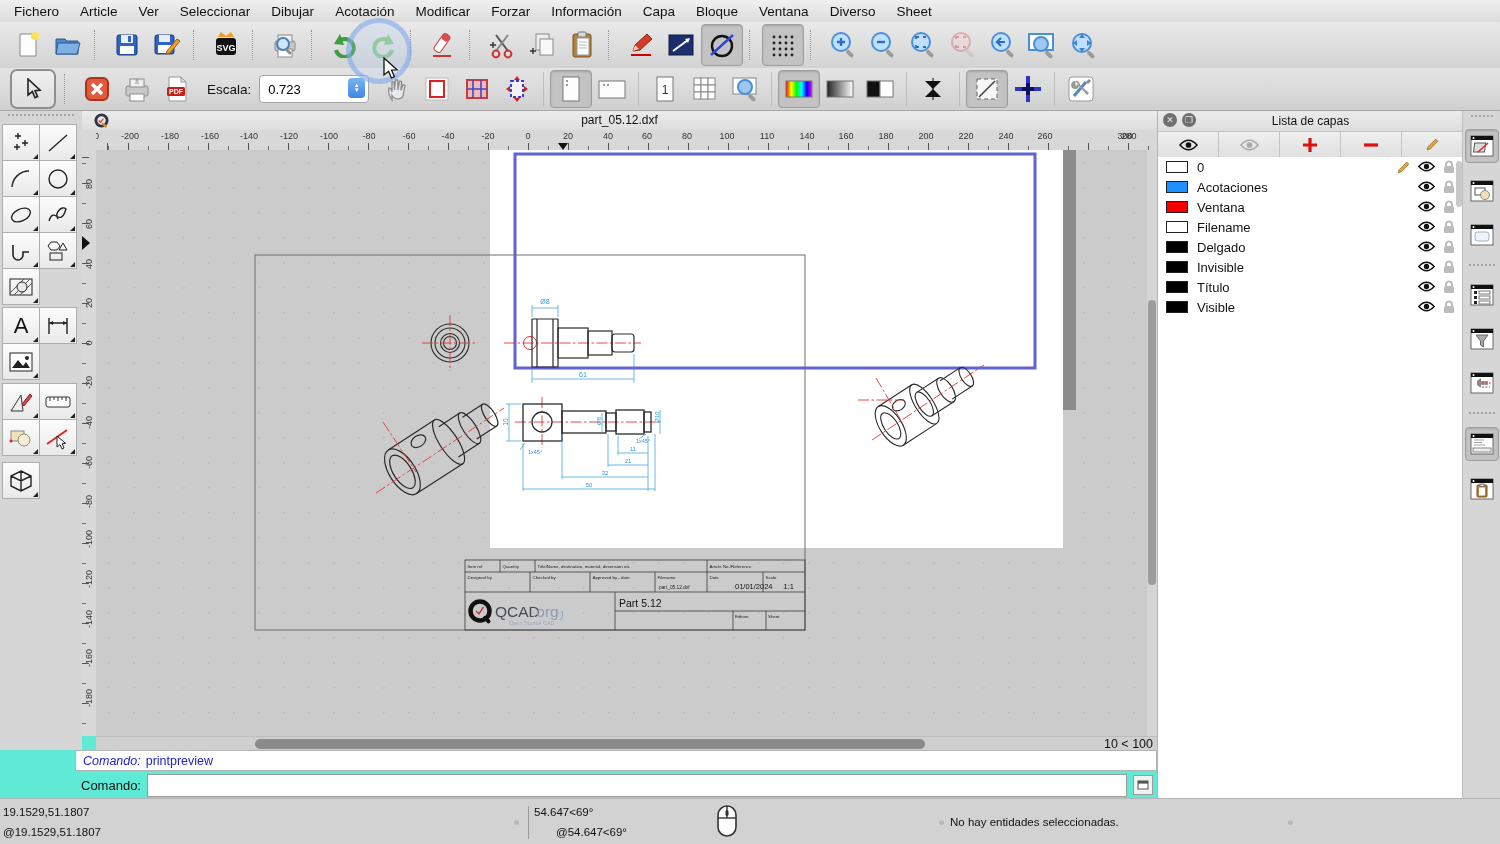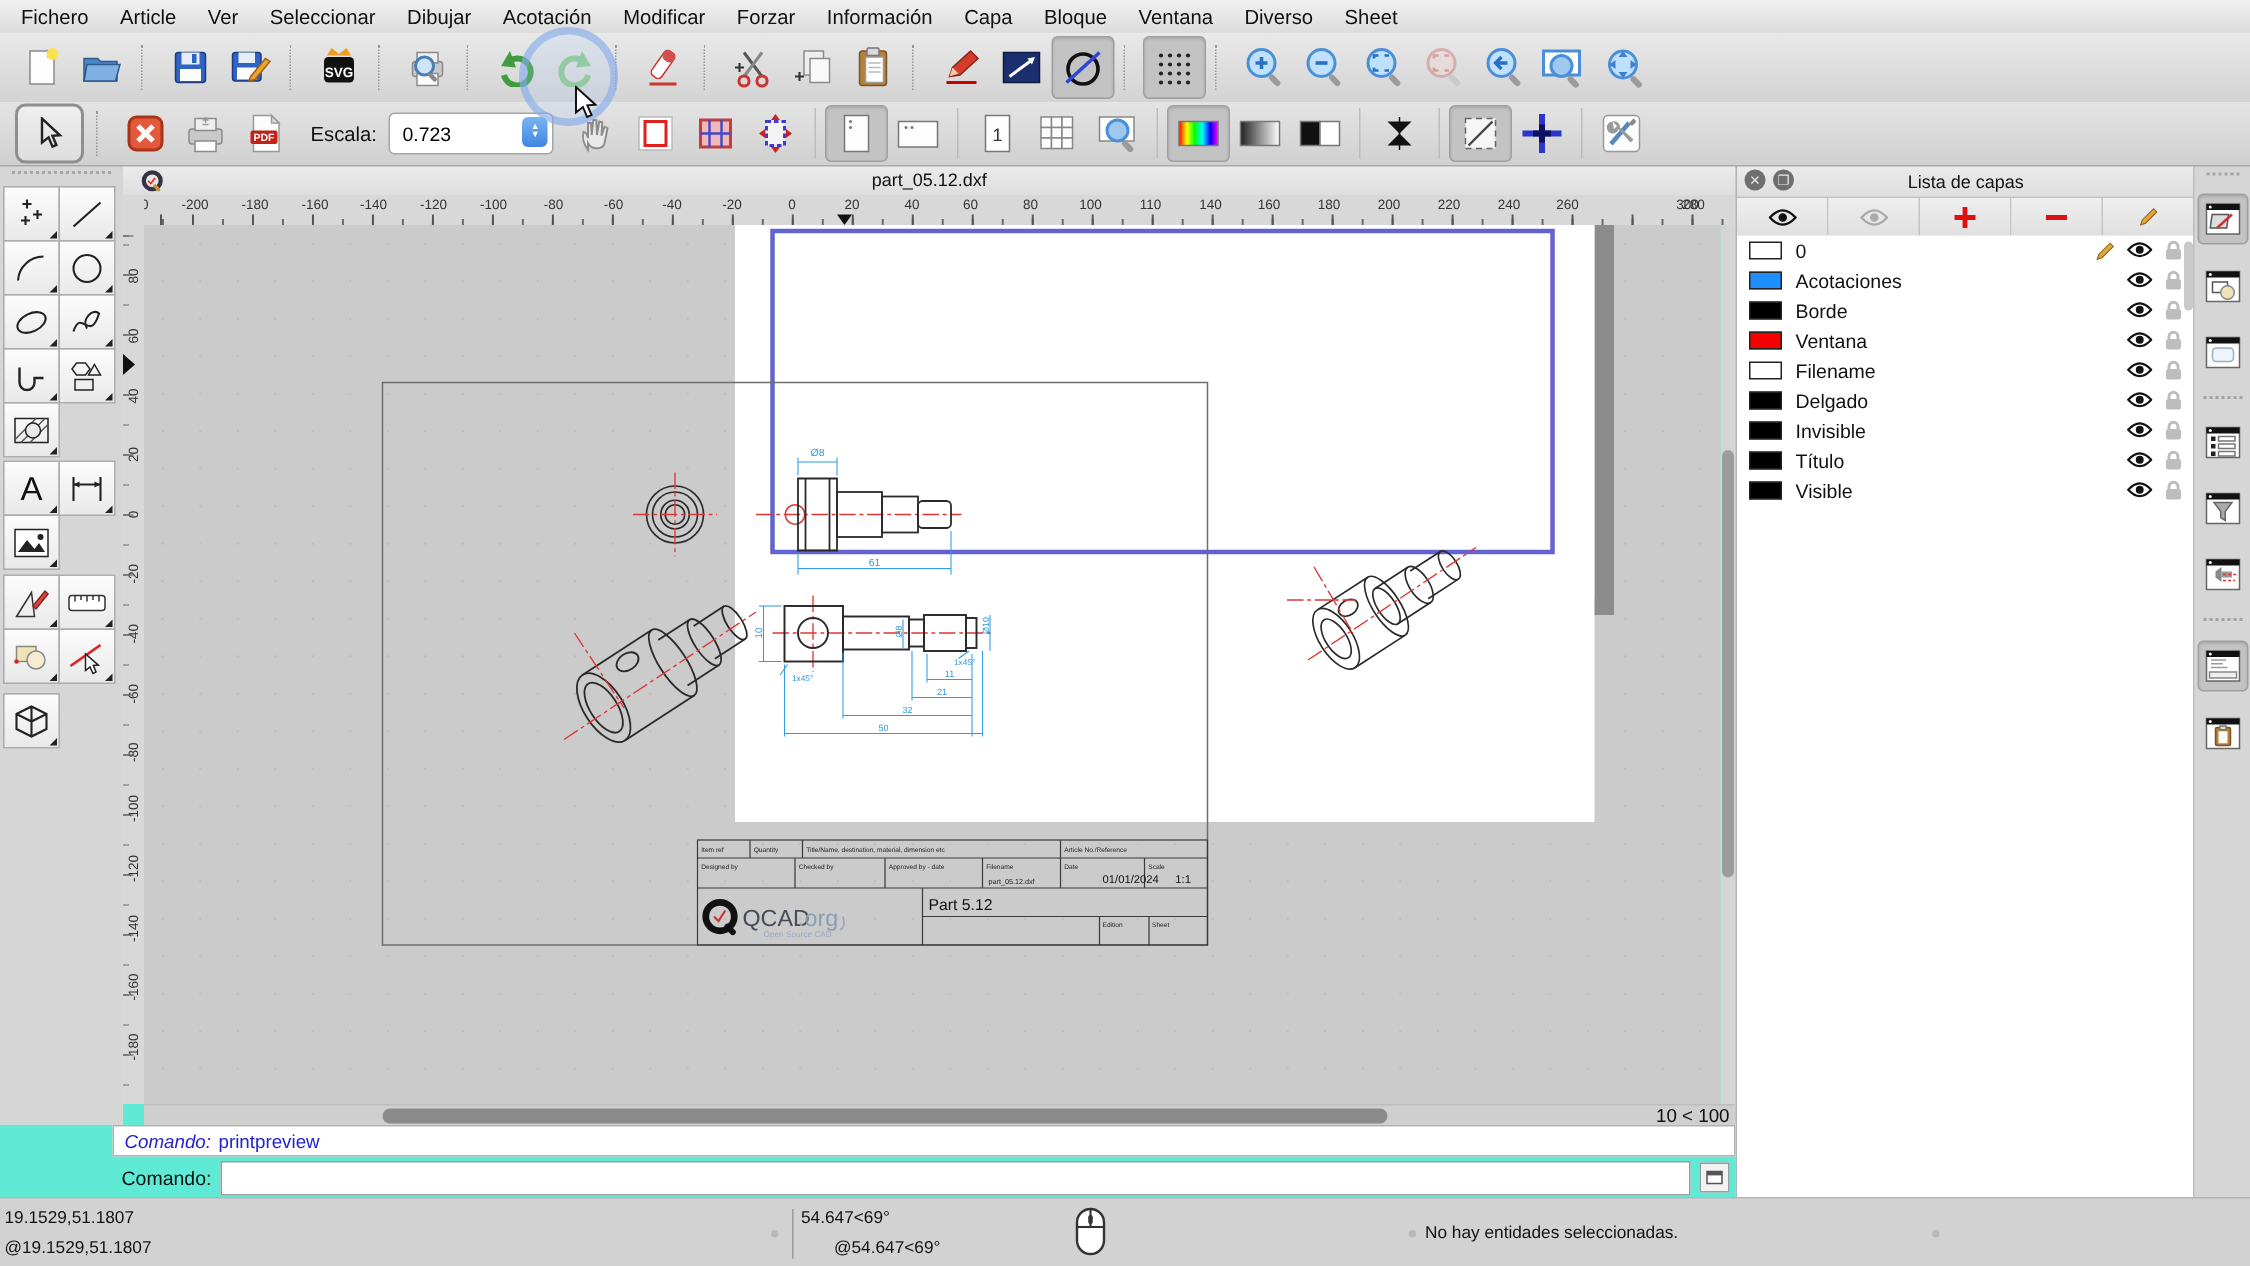--- a/index.html
+++ b/index.html
@@ -927,37 +927,20 @@
             </svg>
           </span>
           <span class="llock">
             <svg width="12" height="14" viewBox="0 0 12 14">
               <rect x="1" y="6" width="10" height="7" rx="1.5" fill="#bdbdbd"></rect>
               <path d="M3,6 V4.5 a3,3 0 0 1 6,0 V6" fill="none" stroke="#bdbdbd" stroke-width="2"></path>
             </svg>
           </span>
         </div>
 
-        <div class="lrow">
-          <span class="lswatch" style="background: rgb(0, 0, 0);"></span>
-          <span class="lname">Borde</span>
-
-          <span class="leye">
-            <svg width="17" height="11" viewBox="0 0 20 12">
-              <path d="M1,6 Q10,-4 19,6 Q10,16 1,6Z" fill="none" stroke="#111" stroke-width="1.7"></path>
-              <circle cx="10" cy="6" r="3.1" fill="#111"></circle>
-            </svg>
-          </span>
-          <span class="llock">
-            <svg width="12" height="14" viewBox="0 0 12 14">
-              <rect x="1" y="6" width="10" height="7" rx="1.5" fill="#bdbdbd"></rect>
-              <path d="M3,6 V4.5 a3,3 0 0 1 6,0 V6" fill="none" stroke="#bdbdbd" stroke-width="2"></path>
-            </svg>
-          </span>
-        </div>
 
         <div class="lrow">
           <span class="lswatch" style="background: rgb(244, 0, 0);"></span>
           <span class="lname">Ventana</span>
 
           <span class="leye">
             <svg width="17" height="11" viewBox="0 0 20 12">
               <path d="M1,6 Q10,-4 19,6 Q10,16 1,6Z" fill="none" stroke="#111" stroke-width="1.7"></path>
               <circle cx="10" cy="6" r="3.1" fill="#111"></circle>
             </svg>

